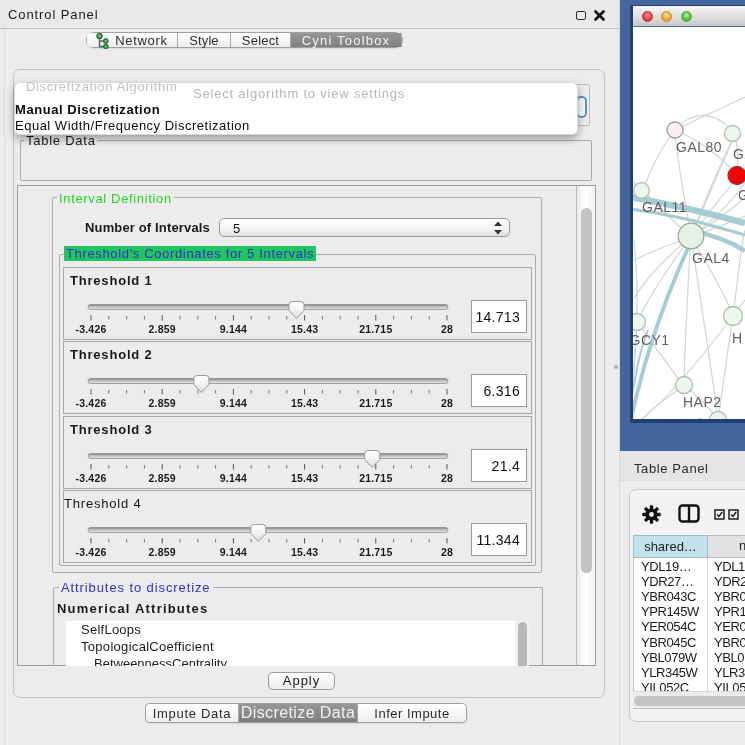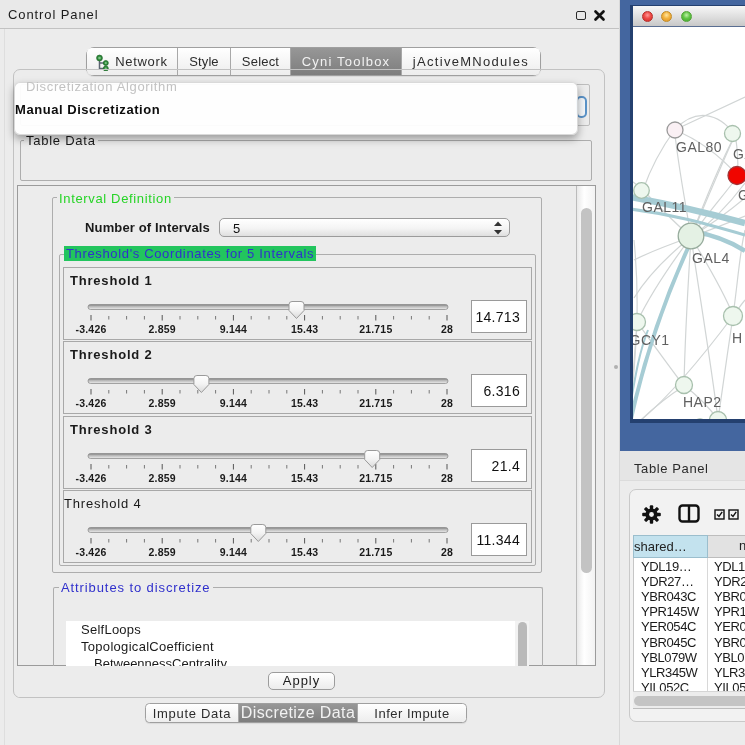--- a/index.html
+++ b/index.html
@@ -24,34 +24,33 @@
 <div class="abs" style="left:0;top:0;width:619px;height:29px;background:#e9e9e9;border-bottom:1px solid #c2c2c2"></div>
 <div class="abs" style="left:8px;top:7px;font-size:13px;color:#1c1c1c;letter-spacing:0.9px">Control Panel</div>
 
 <div class="abs" style="left:576px;top:11px;width:10px;height:9px;border:1.6px solid #2b2b2b;border-radius:2px"></div>
 <svg width="13" height="13" style="position:absolute;left:593px;top:9px">
 <path d="M2.5 2.5 L10.5 10.5 M10.5 2.5 L2.5 10.5" stroke="#111" stroke-width="2.7" stroke-linecap="round"></path>
 </svg>
 
 <div class="abs" style="left:4px;top:29px;width:1px;height:716px;background:#dedede"></div>
 
-<div class="abs segbar" style="left:86px;top:47px;height:29px;border-radius:8px">
+<div class="abs segbar" style="left:86px;top:32px;height:16px;border-radius:8px">
       <div class="seg" style="width:91px;border-top-left-radius:4.5px;border-bottom-left-radius:4.5px;border-right:1px solid #a8a8a8;font-size:13px;letter-spacing:0.7px"><svg width="15" height="17" viewBox="0 0 15 17" style="margin-right:4px;margin-top:1px">
 <path d="M3.5 5 L3.5 15 M3.5 9 L8.5 9 M3.5 14.5 L8.5 14.5" stroke="#5a6470" stroke-width="1.5" fill="none"></path>
 <circle cx="3.5" cy="4" r="2.9" fill="#2e8b3a" stroke="#1e6428" stroke-width="0.7"></circle>
 <circle cx="3.5" cy="4" r="1.3" fill="#7fc487"></circle>
 <circle cx="9.8" cy="9" r="2.5" fill="#2e8b3a" stroke="#1e6428" stroke-width="0.7"></circle>
 <circle cx="9.8" cy="9" r="1.1" fill="#7fc487"></circle>
 <circle cx="9.8" cy="14.5" r="2.5" fill="#2e8b3a" stroke="#1e6428" stroke-width="0.7"></circle>
 <circle cx="9.8" cy="14.5" r="1.1" fill="#7fc487"></circle>
 </svg>Network</div>
       <div class="seg" style="width:53px;border-right:1px solid #a8a8a8;font-size:13px;letter-spacing:0.1px">Style</div>
       <div class="seg" style="width:60px;border-right:1px solid #a8a8a8;font-size:13px;letter-spacing:0.2px">Select</div>
       <div class="seg sel" style="width:111px;border-right:1px solid #a8a8a8;font-size:13px;letter-spacing:1.2px">Cyni Toolbox</div>
-      <div class="seg" style="width:138px;border-top-right-radius:4.5px;border-bottom-right-radius:4.5px;font-size:13px;letter-spacing:1.3px">jActiveMNodules</div>
     </div>
 
 <div class="abs" style="left:13px;top:69px;width:592px;height:629px;border:1px solid #c2c2c2;border-radius:7px"></div>
 
 <div class="group" style="left:20px;top:84px;width:570px;height:42px;border-color:#bdbdbd"></div>
 <div class="abs" style="left:576px;top:96px;width:11px;height:22px;border:2.5px solid #5b93c8;border-radius:5px;background:#f5f8fb"></div>
 
 <div class="group" style="left:20px;top:140px;width:572px;height:41px"></div>
 <div class="abs" style="left:24px;top:133px;font-size:13px;background:#ececec;padding:0 2px;letter-spacing:0.75px">Table Data</div>
 
@@ -275,20 +274,21 @@
         <text x="383.0" y="36.5" text-anchor="middle" font-family="Liberation Sans, sans-serif" font-size="10.5" font-weight="bold" letter-spacing="0.2" fill="#1a1a1a">28</text>
         <path d="M 189.8,5.5 L 198.8,5.5 Q 201.8,5.5 201.8,8.5 L 201.8,14.5 L 194.3,22.5 L 186.8,14.5 L 186.8,8.5 Q 186.8,5.5 189.8,5.5 Z" fill="url(#th)" stroke="#9a9a9a" stroke-width="1"></path>
       </svg>
   <div class="abs vbox" style="left:407px;top:32px;width:56px;height:33px">
         <span>11.344</span>
       </div>
 </div>
 
 <div class="group" style="left:53px;top:587px;width:490px;height:90px;border-bottom:none"></div>
 <div class="abs" style="left:59px;top:580px;font-size:13px;color:#3030cc;background:#ececec;padding:0 2px;letter-spacing:0.9px">Attributes to discretize</div>
+<div class="abs" style="left:57px;top:601px;font-size:13px;font-weight:bold;letter-spacing:1.2px">Numerical Attributes</div>
 <div class="abs" style="left:66px;top:621px;width:449px;height:45px;background:#fff"></div>
 <div class="abs" style="left:81px;top:622px;font-size:13px;letter-spacing:0.25px">SelfLoops</div>
 <div class="abs" style="left:81px;top:639px;font-size:13px;letter-spacing:0.3px">TopologicalCoefficient</div>
 <div class="abs" style="left:94px;top:656px;font-size:13px;letter-spacing:0.0px">BetweennessCentrality</div>
 <div class="abs" style="left:515px;top:621px;width:14px;height:45px;background:#f2f2f2"></div>
 <div class="abs" style="left:518px;top:622px;width:9px;height:44px;background:#b9b9b9;border-radius:4.5px 4.5px 0 0"></div>
 
 <div class="abs" style="left:18px;top:666px;width:577px;height:31px;background:#ececec"></div>
 <div class="abs" style="left:268px;top:672px;width:67px;height:18px;border:1px solid #9c9c9c;border-radius:5px;background:linear-gradient(180deg,#ffffff,#ececec);text-align:center;font-size:13px;line-height:16px;letter-spacing:1px">Apply</div>
 
@@ -389,21 +389,21 @@
 </svg>
 <svg width="11" height="11" style="position:absolute;left:714px;top:509px">
 <rect x="1" y="1" width="9" height="9" fill="none" stroke="#111" stroke-width="1.4"></rect>
 <path d="M3 5.5 L5 7.5 L8.2 2.8" fill="none" stroke="#111" stroke-width="1.4"></path>
 </svg>
 <svg width="11" height="11" style="position:absolute;left:728px;top:509px">
 <rect x="1" y="1" width="9" height="9" fill="none" stroke="#111" stroke-width="1.4"></rect>
 <path d="M3 5.5 L5 7.5 L8.2 2.8" fill="none" stroke="#111" stroke-width="1.4"></path>
 </svg>
 
-<div class="abs" style="left:633px;top:535px;width:75px;height:23px;background:#c3e2ee;border:1px solid #9bbecd;font-size:13px;line-height:21px;color:#222;letter-spacing:0px">shared…</div>
+<div class="abs" style="left:633px;top:535px;width:75px;height:23px;background:#c3e2ee;border:1px solid #9bbecd;font-size:13px;text-align:center;line-height:21px;color:#222;letter-spacing:0px">shared…</div>
 <div class="abs" style="left:708px;top:535px;width:60px;height:23px;background:#e2e2e2;border:1px solid #bdbdbd;border-left:none"></div>
 <div class="abs" style="left:739px;top:538px;font-size:13px;color:#222">na</div>
 <div class="abs" style="left:633px;top:558px;width:112px;height:133px;background:#fff;border-left:1px solid #c6c6c6"></div>
 <div class="abs trow" style="left:634px;top:558.0px;width:111px;height:15.1px">
       <span class="abs" style="left:7px;top:1px">YDL19…</span>
       <span class="abs" style="left:80px;top:1px">YDL195W</span>
     </div>
     <div class="abs trow" style="left:634px;top:573.1px;width:111px;height:15.1px">
       <span class="abs" style="left:7px;top:1px">YDR27…</span>
       <span class="abs" style="left:80px;top:1px">YDR277C</span>
@@ -435,15 +435,17 @@
     <div class="abs trow" style="left:634px;top:678.8px;width:111px;height:15.1px">
       <span class="abs" style="left:7px;top:1px">YIL052C</span>
       <span class="abs" style="left:80px;top:1px">YIL052C</span>
     </div>
 <div class="abs" style="left:707px;top:558px;width:1px;height:133px;background:#d8d8d8"></div>
 <div class="abs" style="left:633px;top:691px;width:112px;height:17px;background:#ececec;border-top:1px solid #d5d5d5"></div>
 <div class="abs" style="left:634px;top:695.5px;width:118px;height:10px;background:#c4c4c4;border-radius:5px"></div>
 <div class="abs" style="left:633px;top:708px;width:112px;height:1px;background:#bdbdbd"></div>
 
 <div class="abs" style="left:14px;top:82px;width:564px;height:53px;background:rgba(255,255,255,0.94);border-radius:6px;box-shadow:0 4px 9px rgba(0,0,0,0.35);border:1px solid rgba(160,160,160,0.4)"></div>
+<div class="abs" style="left:193px;top:86px;font-size:13px;color:#b6b6b6;letter-spacing:0.8px">Select algorithm to view settings</div>
 <div class="abs" style="left:15px;top:102px;font-size:13px;font-weight:bold;color:#0c0c0c;letter-spacing:0.55px">Manual Discretization</div>
+<div class="abs" style="left:15px;top:118px;font-size:13px;color:#0c0c0c;letter-spacing:0.5px">Equal Width/Frequency Discretization</div>
 <div class="abs" style="left:26px;top:79px;font-size:13px;color:#c2c2c2;letter-spacing:0.65px">Discretization Algorithm</div>
 
 </div>
 </body></html>

